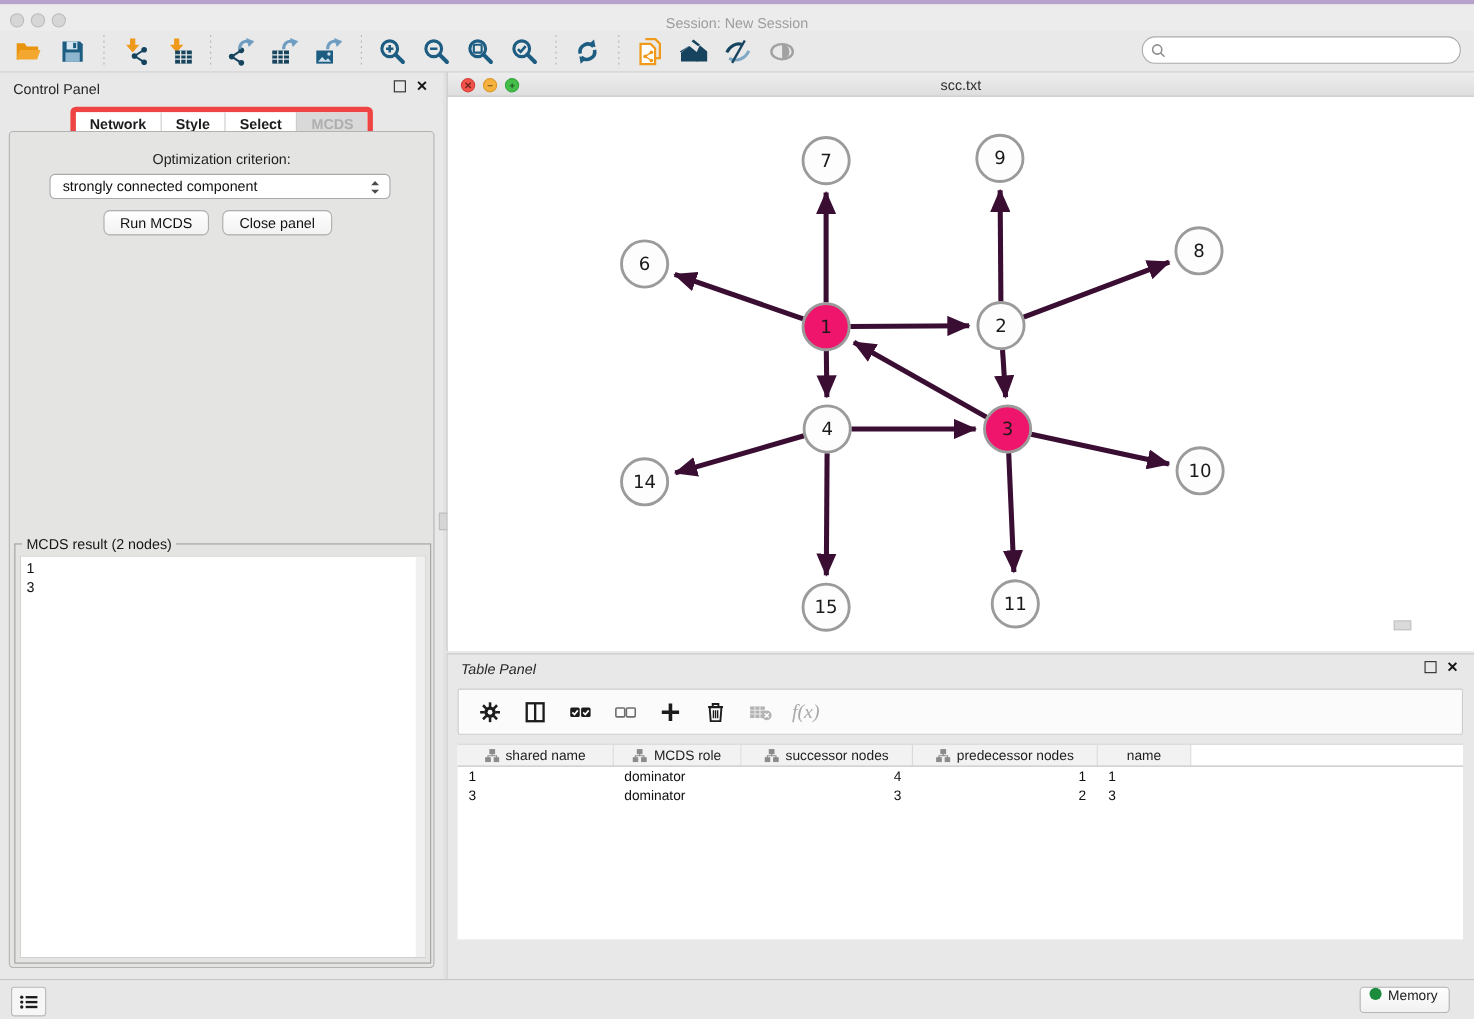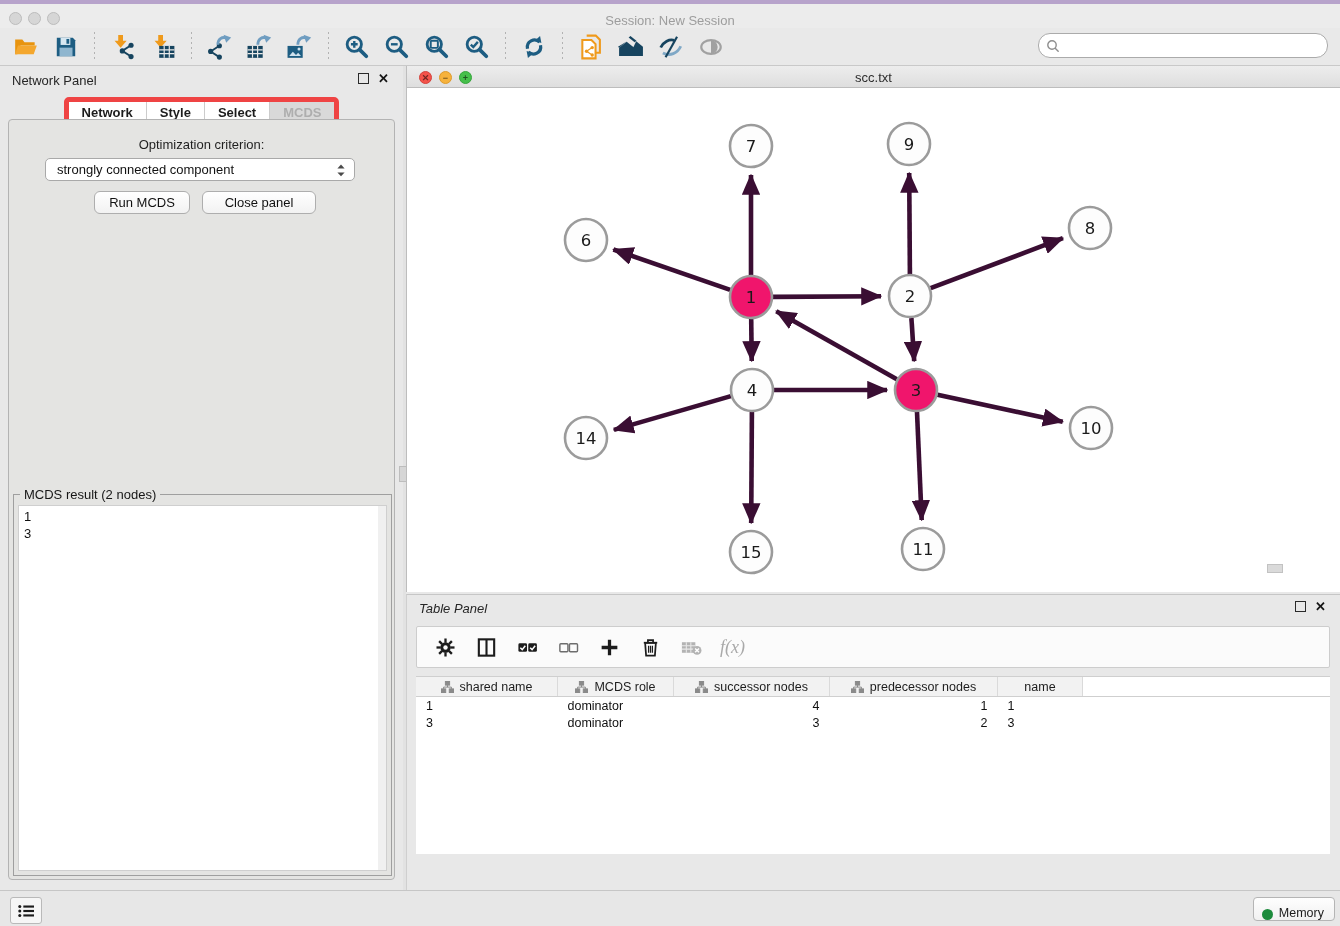--- a/index.html
+++ b/index.html
@@ -48,21 +48,21 @@
     border:1px solid #b3b3b3;border-radius:4px;}
   #opt-label{position:absolute;left:0;top:17px;width:100%;text-align:center;font-size:13px;color:#1f1f1f;}
   #criterion-select{position:absolute;left:36px;top:38px;width:310px;height:23px;background:#fff;
     border:1px solid #a9a9a9;border-radius:5px;box-sizing:border-box;cursor:pointer;}
   #criterion-select .val{position:absolute;left:11px;top:3px;font-size:13px;color:#111;}
   #criterion-select svg{position:absolute;right:6px;top:3px;}
   .push-btn{position:absolute;height:23px;background:linear-gradient(#ffffff,#f2f2f2);
     border:1px solid #aeaeae;border-radius:6px;font-size:13px;color:#111;
     font-family:"Liberation Sans",sans-serif;cursor:pointer;}
   #run-btn{left:85px;top:71px;width:96px;}
-  #close-btn{left:193px;top:71px;width:114px;}
+  #close-btn{left:193px;top:71px;width:100px;}
   #result-group{position:absolute;left:4px;top:374px;width:377px;height:380px;
     border:1px solid #9f9f9f;background:#e4e4e2;}
   #result-legend{position:absolute;left:6px;top:-8px;background:#e4e4e2;padding:0 4px;
     font-size:13px;color:#161616;}
   #result-text{position:absolute;left:4px;top:10px;right:4px;bottom:4px;background:#fff;
     border:1px solid #cfcfcf;font-size:13px;line-height:17px;color:#111;
     white-space:pre;padding:2px 5px;overflow:hidden;}
   #result-scroll{position:absolute;right:5px;top:11px;bottom:5px;width:8px;background:#f0f0f0;}
   
   #v-split{position:absolute;left:403px;top:66px;width:3px;height:824px;background:#e2e2e2;}
@@ -96,23 +96,23 @@
     font-size:12.5px;font-weight:normal;color:#1d1d1d;text-align:center;padding:0;white-space:nowrap;overflow:hidden;}
   th.filler{background:#fff;border-right:none;}
   th svg{vertical-align:-2px;margin-right:6px;}
   td{height:17px;font-size:12.5px;color:#101010;padding:0 10px;white-space:nowrap;overflow:hidden;}
   #tp-tabs{position:absolute;left:0;top:271px;width:100%;text-align:center;}
   
   #statusbar{position:absolute;left:0;top:890px;width:1340px;height:36px;background:#e7e7e7;
     border-top:1px solid #c6c6c6;box-sizing:border-box;}
   #list-btn{position:absolute;left:10px;top:6px;width:30px;height:25px;background:#f6f6f6;
     border:1px solid #b9b9b9;border-radius:3px;display:flex;align-items:center;justify-content:center;cursor:pointer;}
-  #memory-btn{position:absolute;right:5px;top:6px;height:24px;padding:0 10px 0 8px;
+  #memory-btn{position:absolute;right:22px;top:6px;height:24px;padding:0 10px 0 8px;
     background:linear-gradient(#fefefe,#f1f1f1);border:1px solid #b5b5b5;border-radius:4px;
-    display:flex;align-items:flex-end;gap:6px;font-size:12.5px;color:#1a1a1a;cursor:pointer;}
+    display:flex;align-items:flex-start;gap:6px;font-size:12.5px;color:#1a1a1a;cursor:pointer;}
   #memory-dot{width:11px;height:11px;border-radius:50%;background:#1c8b3c;}
 </style>
 </head>
 <body>
 
 <div id="top-strip"></div>
 <div id="titlebar">
   <span class="tl-dot" style="left:9px"></span>
   <span class="tl-dot" style="left:28px"></span>
   <span class="tl-dot" style="left:47px"></span>
@@ -272,21 +272,21 @@
     <div id="search-wrap">
     <svg width="14" height="14" viewBox="0 0 14 14">
       <circle cx="6" cy="6" r="4.2" fill="none" stroke="#8e8e8e" stroke-width="1.4"></circle>
       <path d="M9.2 9.2l3 3" stroke="#8e8e8e" stroke-width="1.4" stroke-linecap="round"></path>
     </svg>
     <input id="search-input" placeholder="" style="">
   </div>
 </div>
 
 <div id="control-panel">
-  <div id="cp-header" class="panel-title">Network Panel</div>
+  <div id="cp-header" class="panel-title">Control Panel</div>
   <div id="cp-ctl" class="panel-ctl">
     <span class="float-box"></span>
     <span class="close-x">✕</span>
   </div>
   <div id="cp-tabs">
     <span class="seg-group" id="cp-seg-group">
         <span class="seg">Network</span>
         <span class="seg">Style</span>
         <span class="seg">Select</span>
         <span class="seg selected">MCDS</span>

